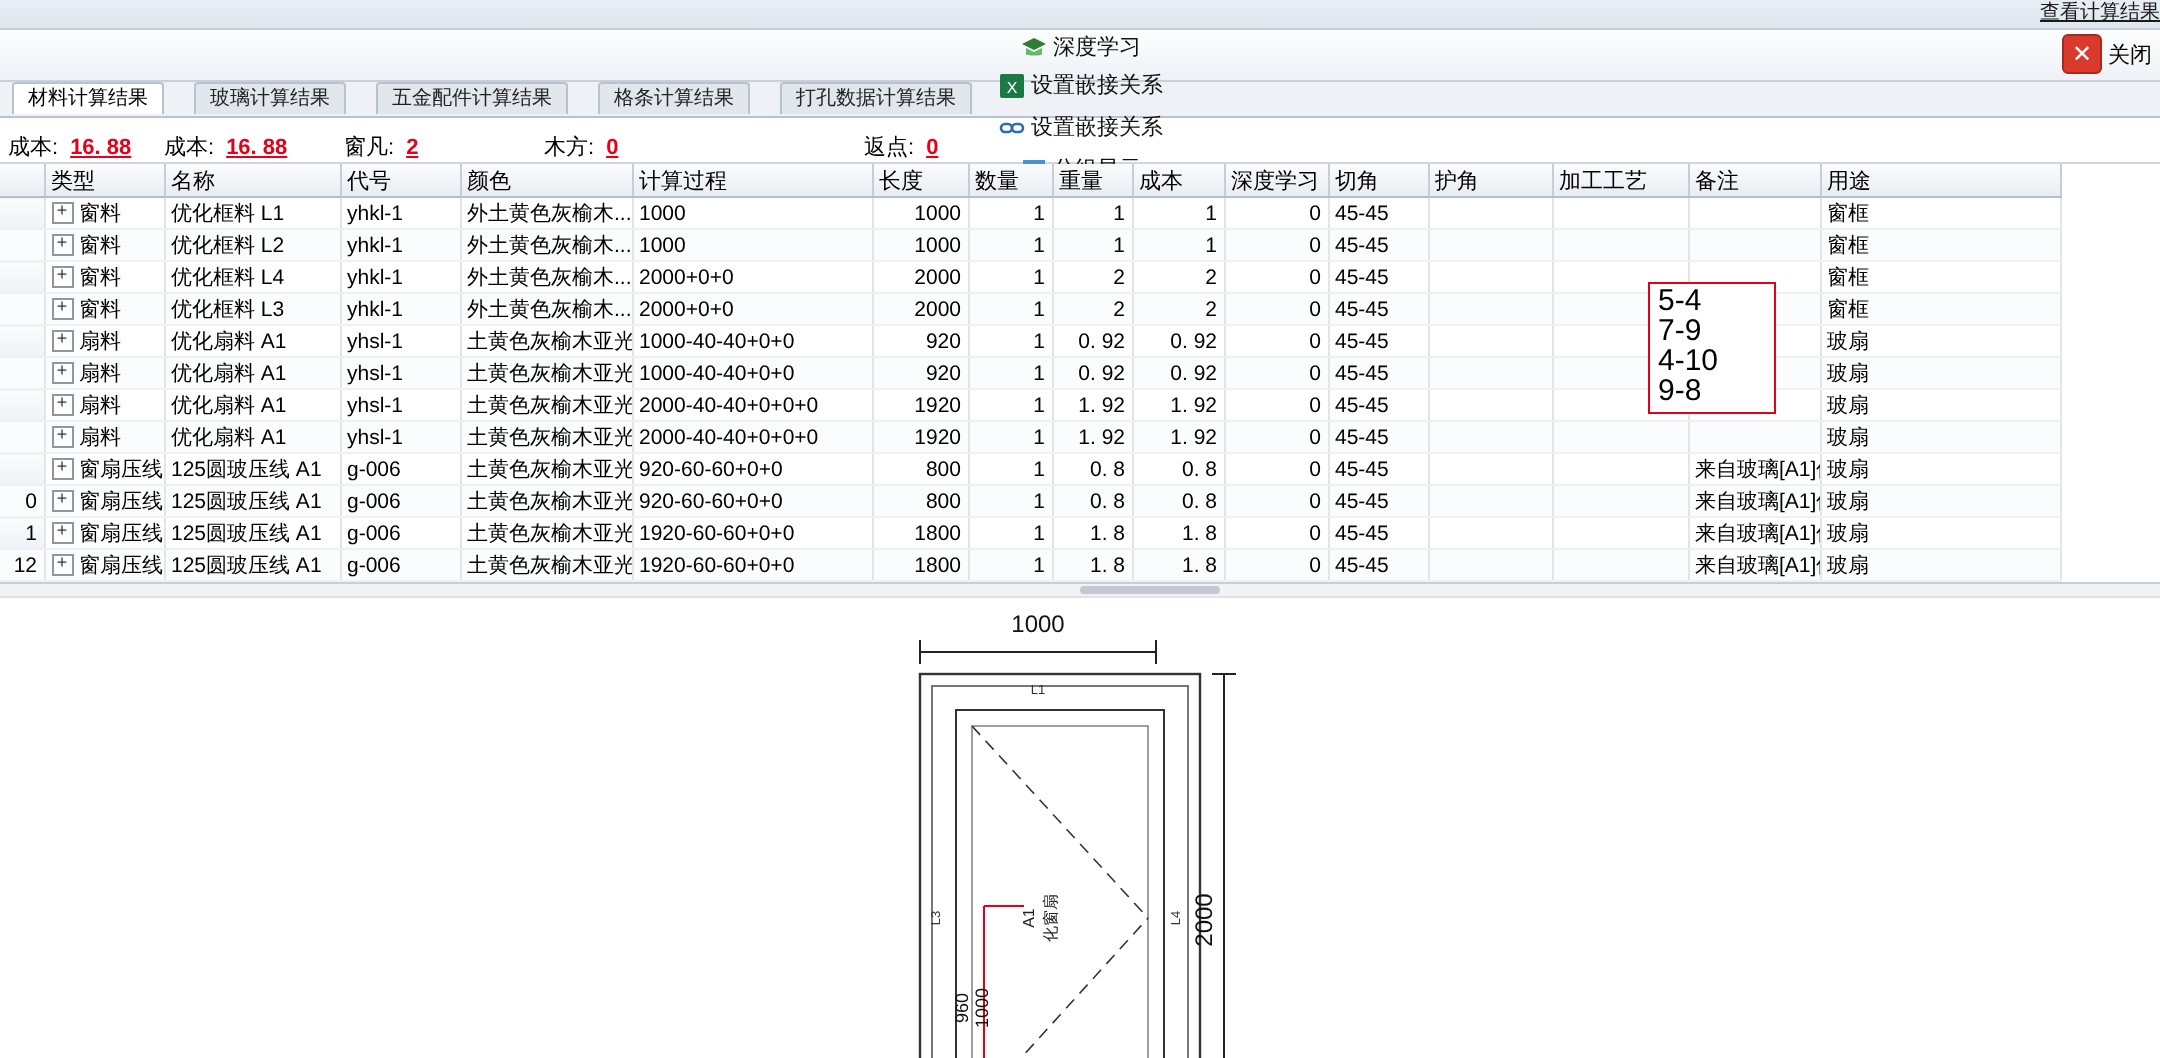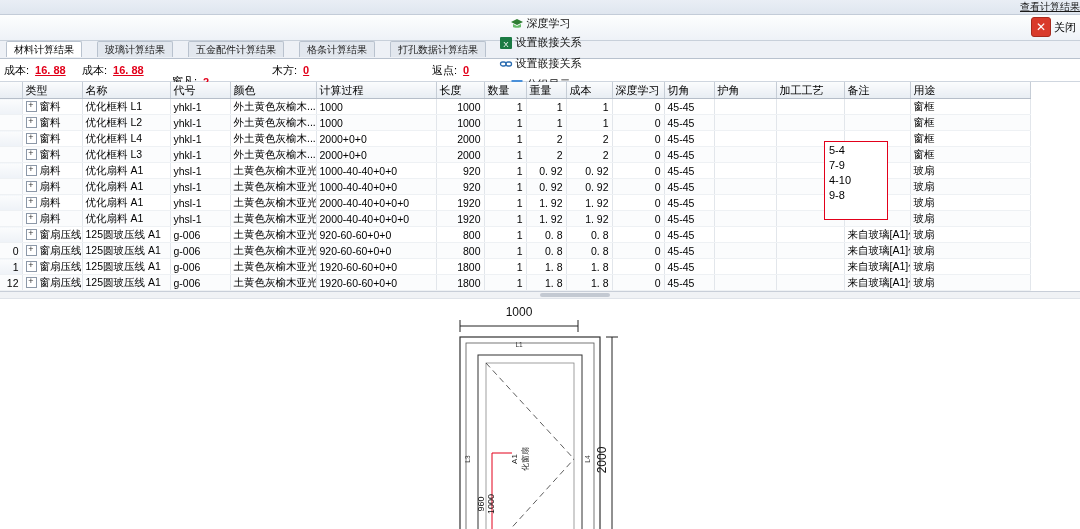--- a/index.html
+++ b/index.html
@@ -46,21 +46,21 @@
   }
   .tab{
     height:15px;line-height:15px;padding:0 7px;font-size:10px;
     border:1px solid #b9c2ce;border-bottom:none;background:#e2e7ee;color:#222;
     border-radius:2px 2px 0 0;white-space:nowrap;
   }
   .tab.active{background:#ffffff;color:#000;}
 
   
   .summary{
-    height:22px;display:flex;align-items:center;background:#ffffff;
+    height:22px;display:flex;align-items:flex-end;background:#ffffff;
     border-bottom:1px solid #cfd6df;font-size:11px;padding-left:4px;
   }
   .sumitem{display:flex;align-items:center;white-space:nowrap;}
   .sumlabel{color:#000;}
   .sumval{color:#e2001a;font-weight:bold;margin-left:6px;text-decoration:underline;}
 
   
   .gridwrap{flex:0 0 auto;background:#fff;position:relative;}
   table.grid{border-collapse:collapse;width:888px;table-layout:fixed;}
   table.grid th{
@@ -82,21 +82,21 @@
   .expander{
     display:inline-block;width:9px;height:9px;line-height:7px;text-align:center;
     border:1px solid #8c98a8;background:#fff;font-size:9px;color:#333;margin-right:3px;
     vertical-align:middle;
   }
   .cellnum{text-align:right;}
 
   
   .hibox{
     position:absolute;border:1px solid #e2001a;background:#ffffff;
-    font-size:11px;line-height:15px;padding:1px 0 16px 4px;z-index:5;
+    font-size:15px;line-height:15px;padding:1px 0 3px 4px;z-index:5;
   }
   .hibox div{height:15px;}
 
   
   .canvasarea{
     flex:1;background:#ffffff;border-top:1px solid #c8ced8;position:relative;overflow:hidden;
   }
   .scrollstrip{
     position:absolute;top:0;left:0;width:1080px;height:6px;background:#f0f2f5;
     border-bottom:1px solid #dfe3e9;

